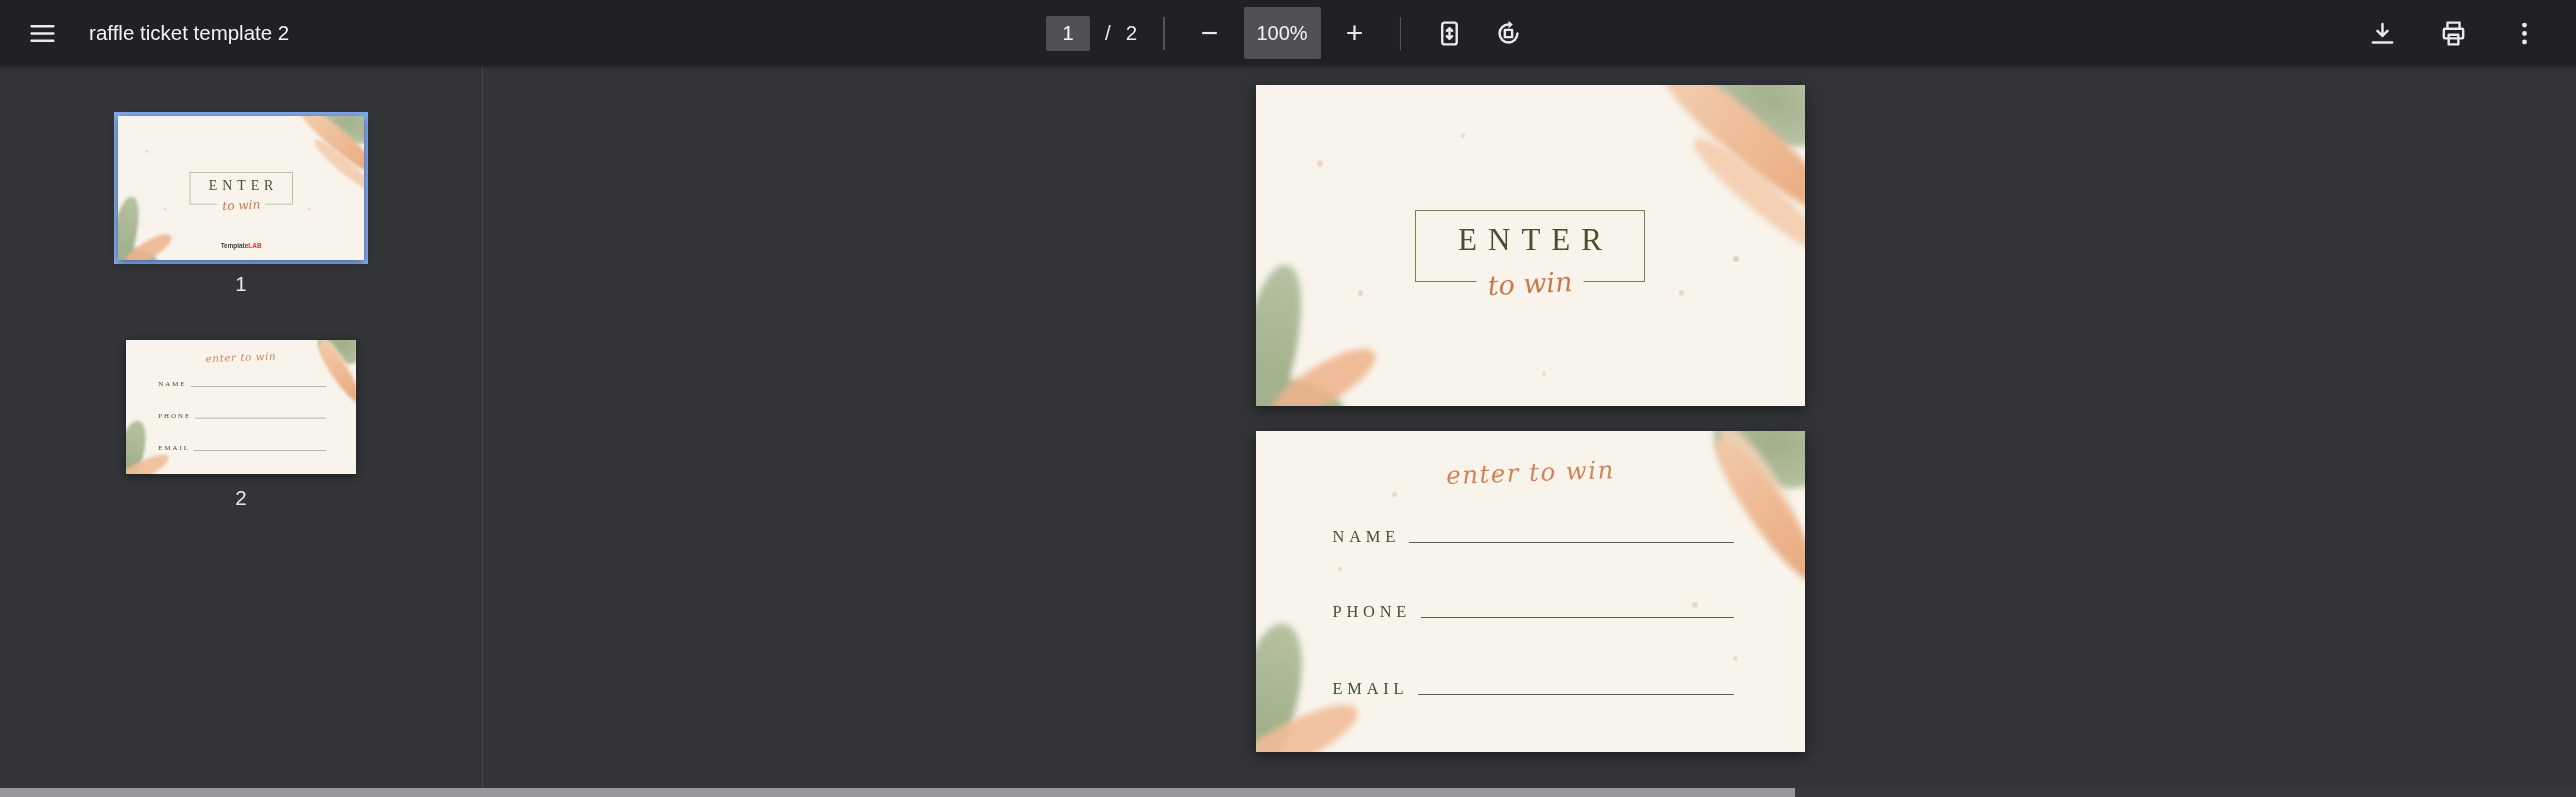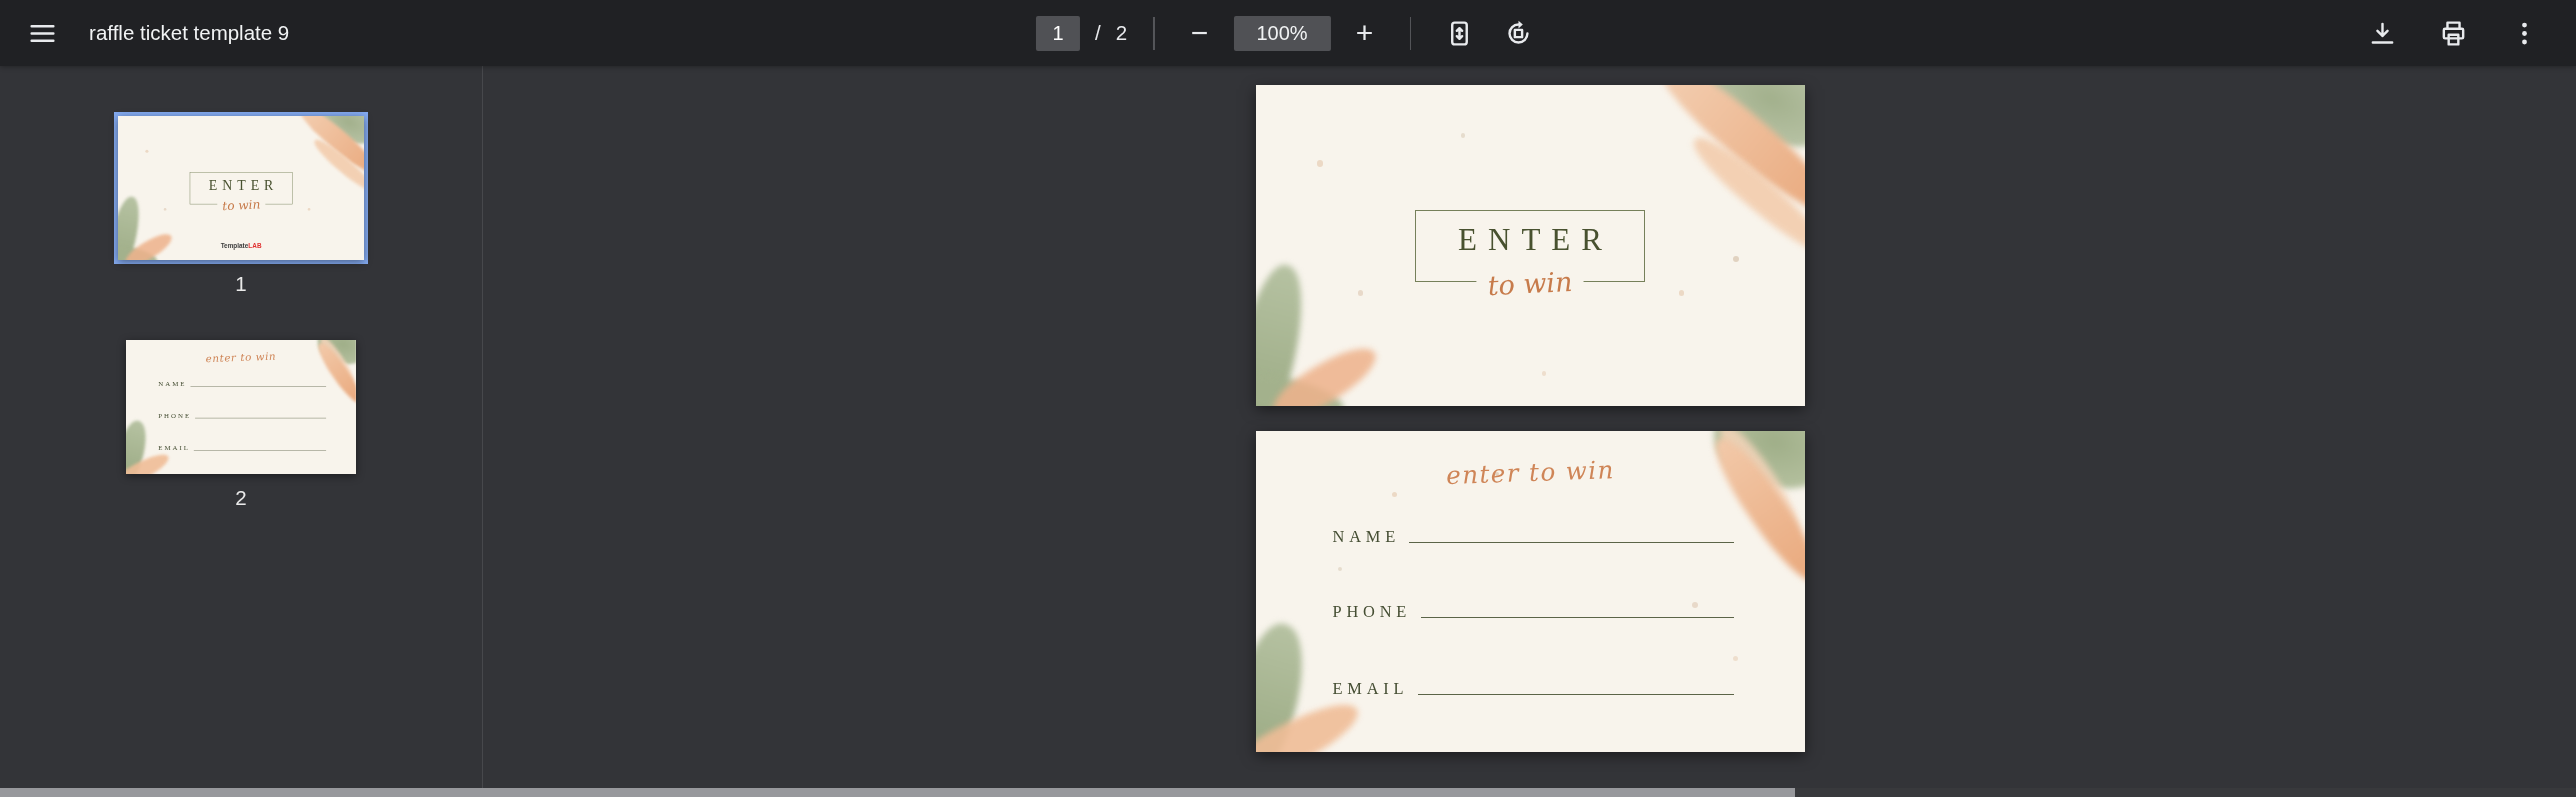--- a/index.html
+++ b/index.html
@@ -19,21 +19,21 @@
   .icon-btn { width:44px; height:44px; display:flex; align-items:center;
               justify-content:center; border-radius:50%; cursor:pointer; }
   .icon-btn svg { display:block; }
   .page-input { width:44px; height:35px; background:#505155; border:none;
                 border-radius:2px; color:#ffffff; font-size:20px; text-align:center;
                 font-family:"Liberation Sans",sans-serif; }
   .page-sep, .page-count { color:#e8eaed; font-size:20.5px; }
   .vsep { width:1.4px; height:33px; background:#55565a; margin:0 11px; }
   .zoom-btn { color:#e8eaed; font-size:30px; width:38px; text-align:center;
               cursor:pointer; line-height:1; font-weight:300; }
-  .zoom-box { height:35px; background:#505155; border-radius:2px; padding:0 23px;
+  .zoom-box { height:52px; background:#505155; border-radius:2px; padding:0 13px;
               display:flex; align-items:center; color:#f1f3f4; font-size:20px; }
 
   
   .sidebar { position:absolute; left:0; top:66px; bottom:0; width:483px;
              background:#333438; border-right:1.4px solid #47484c;
              display:flex; flex-direction:column; align-items:center;
              padding-top:46px; }
   .thumb { border:4.8px solid transparent; cursor:pointer; }
   .thumb.selected { border-color:#84abf1; }
   .thumb-view { overflow:hidden; background:#f8f4ec; box-shadow:0 2px 8.2px rgba(0,0,0,.45); }
@@ -113,21 +113,21 @@
 
 <div class="toolbar">
   <div class="tb-left">
     <div class="icon-btn">
       <span>
         <svg viewBox="0 0 24 24" width="29" height="29" fill="none" stroke="#e8eaed" stroke-width="2" stroke-linecap="round">
             <path d="M3 6h18M3 12h18M3 18h18"></path>
           </svg>
       </span>
     </div>
-    <div class="tb-title">raffle ticket template 9</div>
+    <div class="tb-title">raffle ticket template 2</div>
   </div>
 
   <div class="tb-center">
     <input class="page-input" value="1" style="">
     <span class="page-sep">/</span>
     <span class="page-count">2</span>
     <div class="vsep"></div>
     <div class="zoom-btn">−</div>
     <div class="zoom-box">100%</div>
     <div class="zoom-btn">+</div>

